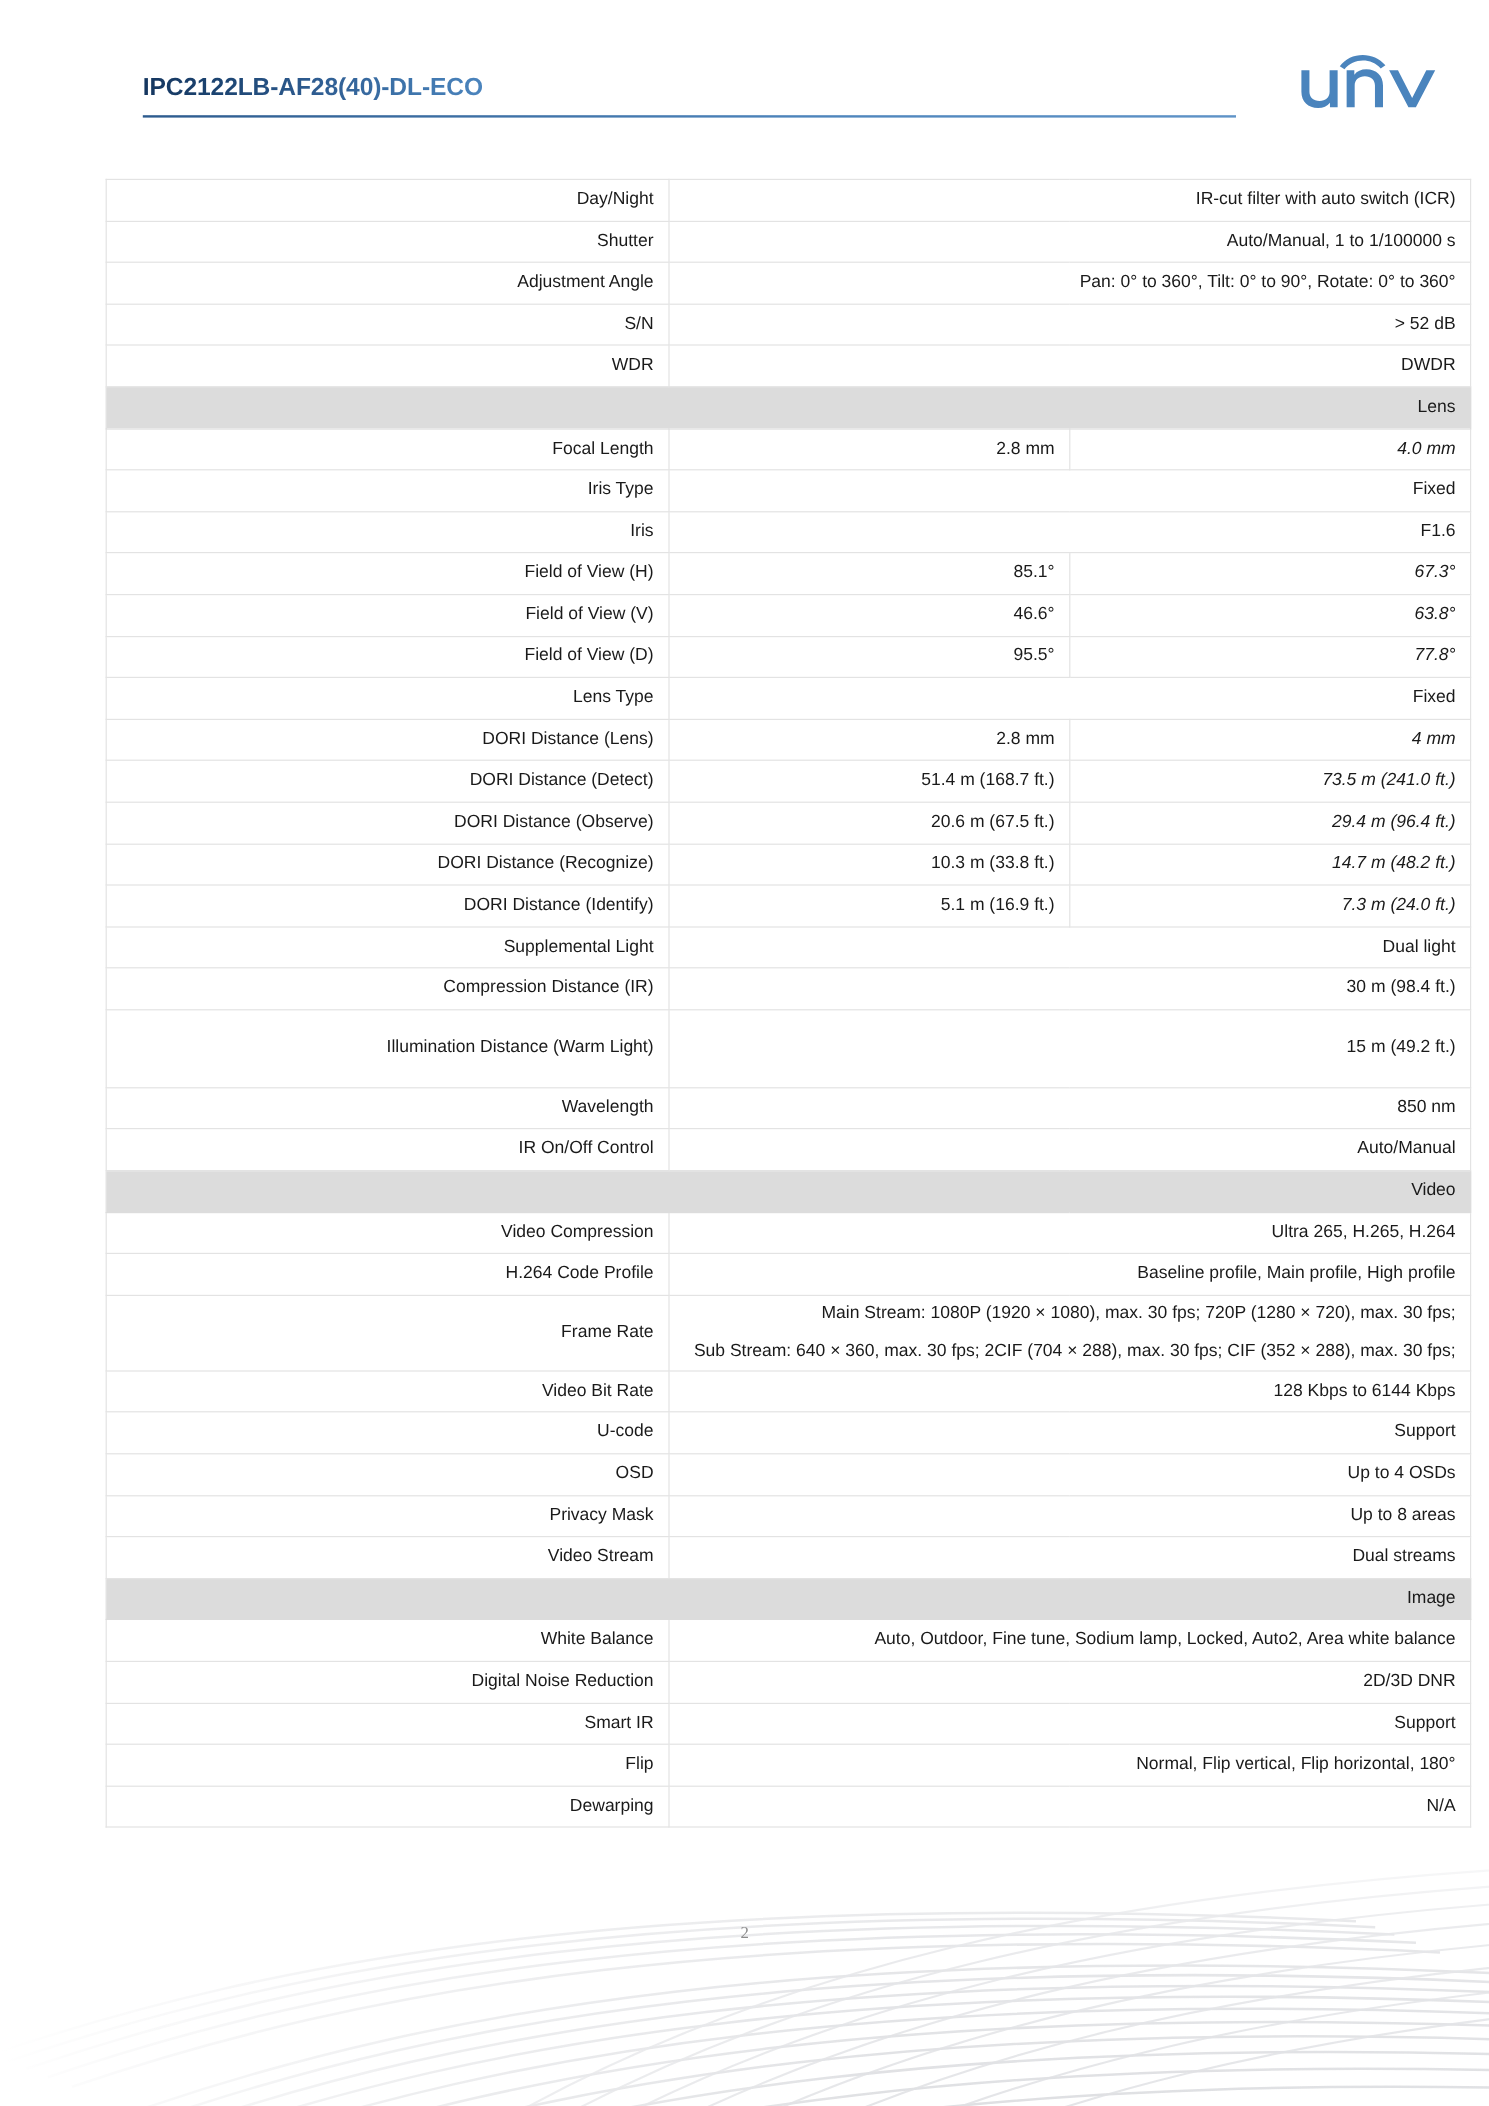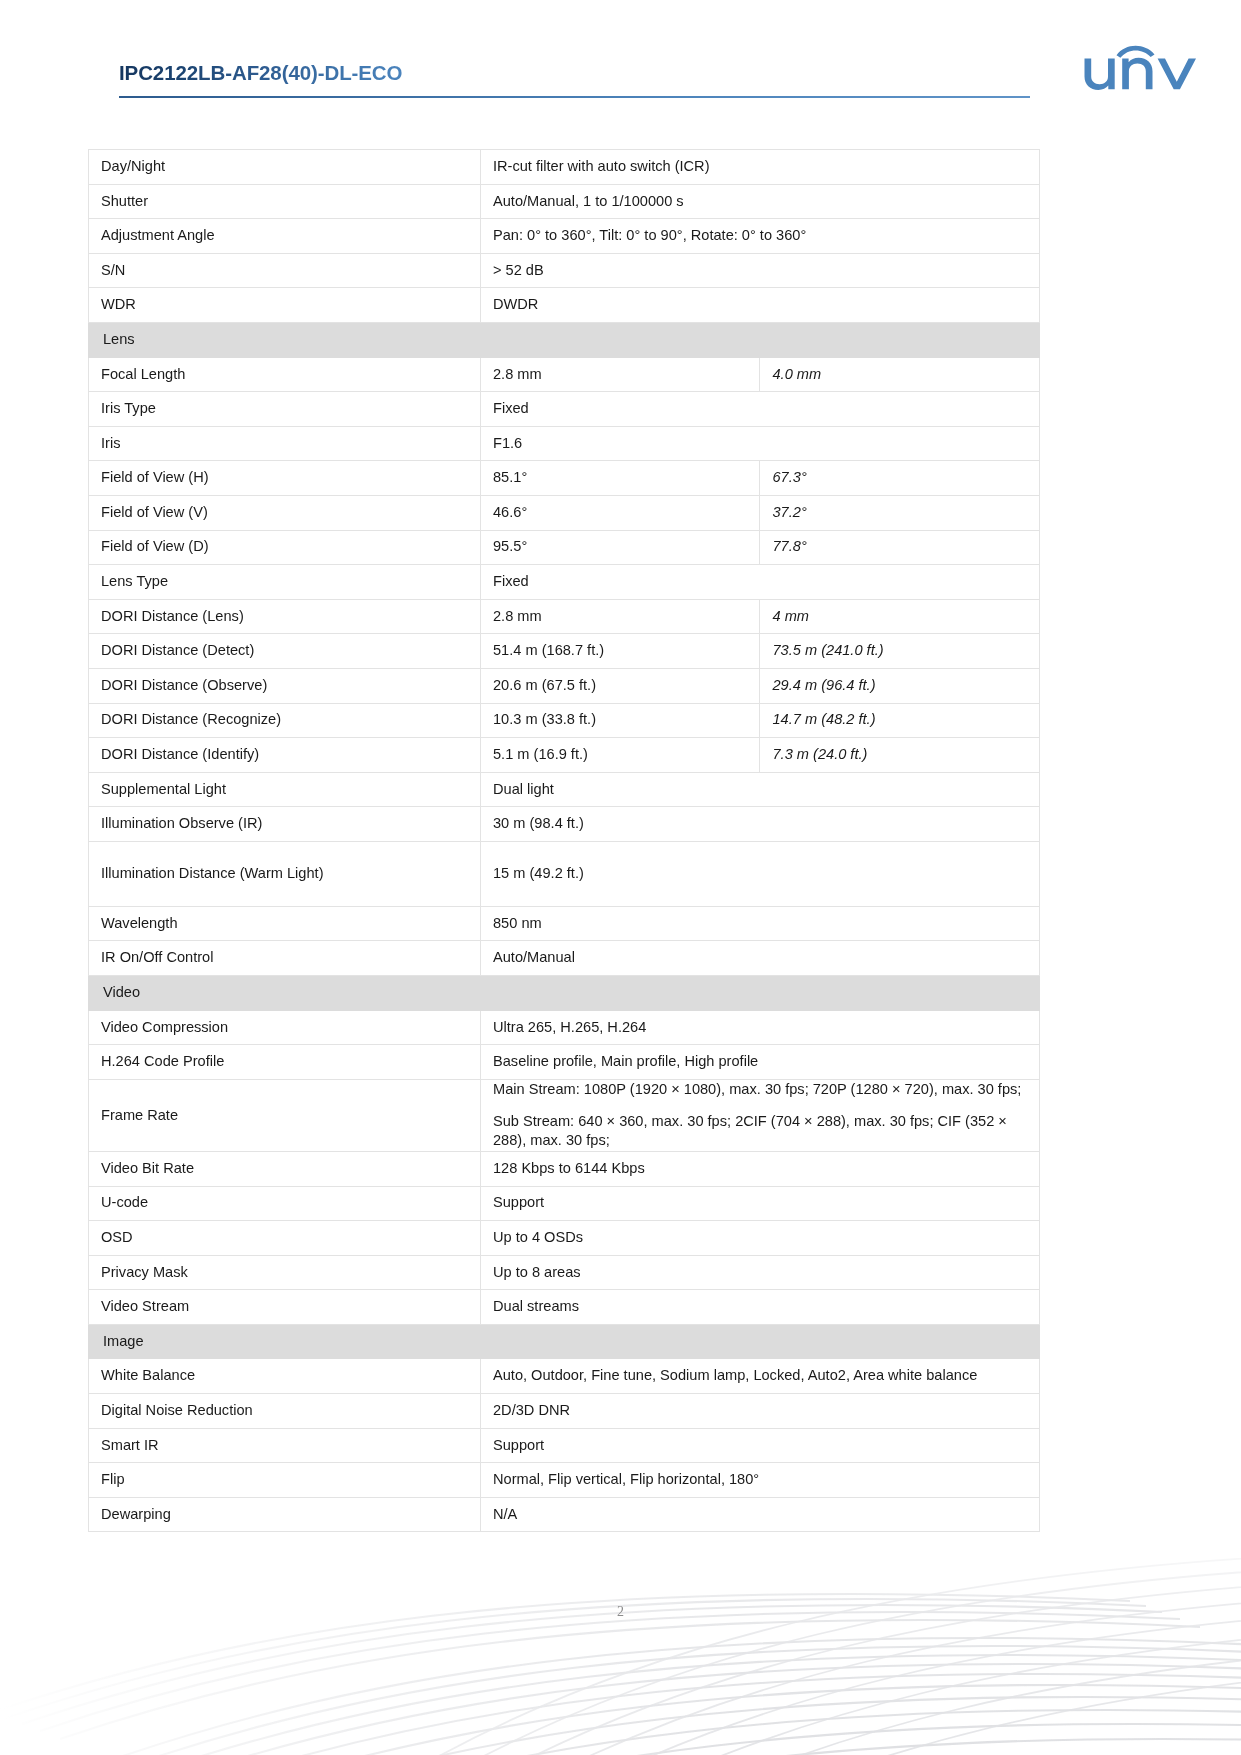--- a/index.html
+++ b/index.html
@@ -81,23 +81,24 @@
   
   .spec-table-wrap {
     position: absolute;
     left: 88px;
     top: 149px;
     width: 1046px;
     z-index: 2;
   }
   table.spec {
     border-collapse: collapse;
-    width: 952px;
+    width: 1138px;
     table-layout: fixed;
     background: #ffffff;
+    text-align: right;
   }
   table.spec td {
     border: 1px solid #e3e3e3;
     font-size: 14.6px;
     color: #1a1a1a;
     padding: 0 12px;
     height: 33.6px;
     vertical-align: middle;
     line-height: 1.35;
     background: #ffffff;
@@ -246,21 +247,21 @@
             <td class="c-val1" colspan="2">F1.6</td>
           </tr>
           <tr>
             <td class="c-label">Field of View (H)</td>
             <td class="c-val1">85.1°</td>
             <td class="c-val2">67.3°</td>
           </tr>
           <tr>
             <td class="c-label">Field of View (V)</td>
             <td class="c-val1">46.6°</td>
-            <td class="c-val2">37.2°</td>
+            <td class="c-val2">63.8°</td>
           </tr>
           <tr>
             <td class="c-label">Field of View (D)</td>
             <td class="c-val1">95.5°</td>
             <td class="c-val2">77.8°</td>
           </tr>
           <tr>
             <td class="c-label">Lens Type</td>
             <td class="c-val1" colspan="2">Fixed</td>
           </tr>
@@ -287,21 +288,21 @@
           <tr>
             <td class="c-label">DORI Distance (Identify)</td>
             <td class="c-val1">5.1 m (16.9 ft.)</td>
             <td class="c-val2">7.3 m (24.0 ft.)</td>
           </tr>
           <tr>
             <td class="c-label">Supplemental Light</td>
             <td class="c-val1" colspan="2">Dual light</td>
           </tr>
           <tr>
-            <td class="c-label">Illumination Observe (IR)</td>
+            <td class="c-label">Compression Distance (IR)</td>
             <td class="c-val1" colspan="2">30 m (98.4 ft.)</td>
           </tr>
           <tr class="tall">
             <td class="c-label">
               <div class="lbl-wrap">Illumination Distance (Warm Light)</div>
             </td>
             <td class="c-val1" colspan="2">15 m (49.2 ft.)</td>
           </tr>
           <tr>
             <td class="c-label">Wavelength</td>

